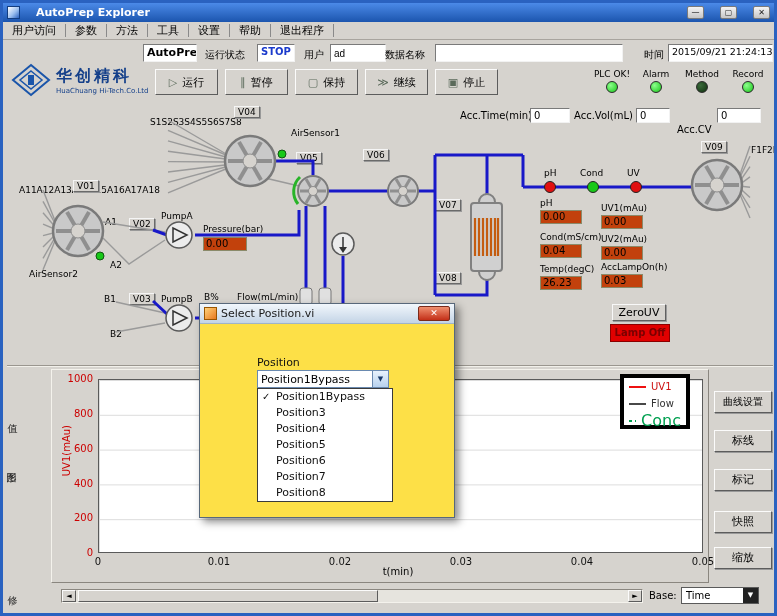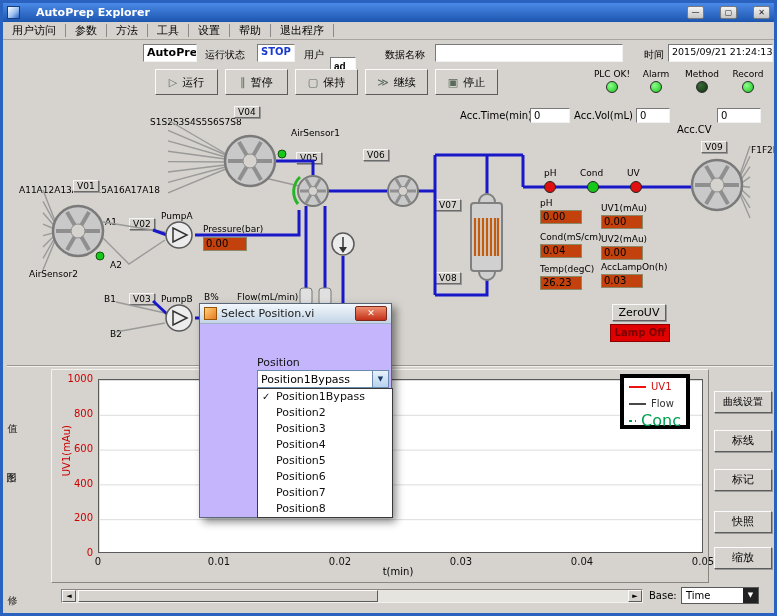--- a/index.html
+++ b/index.html
@@ -22,21 +22,21 @@
 .led{width:12px;height:12px;border-radius:50%;border:1px solid #2a2a2a;margin:2px auto 0}
 .led.on{background:radial-gradient(circle at 35% 35%,#8dff8d,#17c517)}
 .led.off{background:radial-gradient(circle at 35% 35%,#3a6a3a,#10300f)}
 .runbtn{position:absolute;top:66px;width:63px;height:26px;background:#d6d3ce;border:1px solid;border-color:#fbfbfb #5c5c5c #5c5c5c #fbfbfb;display:flex;align-items:center;justify-content:center;gap:5px;font-size:11px;cursor:pointer}
 .runbtn .ic{color:#5a6a5a;font-size:11px}
 .tick-y{position:absolute;width:34px;text-align:right;font-size:10px;color:#cc0000}
 .tick-x{position:absolute;width:44px;text-align:center;font-size:10px;color:#111}
 .legend-row{display:flex;align-items:center;gap:5px;height:17px;padding:0 5px}
 .sw{width:17px;height:2px}
 .chartbtn{position:absolute;left:711px;width:58px;height:22px;background:#d6d3ce;border:1px solid;border-color:#fbfbfb #5c5c5c #5c5c5c #fbfbfb;font-size:11px;text-align:center;line-height:20px;cursor:pointer;box-shadow:1px 1px 0 #999}
-.dlg{position:absolute;left:196px;top:300px;width:193px;height:215px;background:#c4b5fd;border:1px solid #58687a;box-shadow:4px 4px 8px rgba(0,0,0,.45);z-index:50}
+.dlg{position:absolute;left:196px;top:300px;width:256px;height:215px;background:#fde047;border:1px solid #58687a;box-shadow:4px 4px 8px rgba(0,0,0,.45);z-index:50}
 .dlg-title{height:20px;background:linear-gradient(#f2f7fc,#c3d4e6);border-bottom:1px solid #9fb4c8;display:flex;align-items:center;padding:0 4px;gap:4px}
 .dlg-title .t{font-size:11px;color:#1a1a1a;flex:1}
 .dlg-close{width:32px;height:15px;background:linear-gradient(#f09070,#c32f18);border:1px solid #7a2a1a;border-radius:2px;color:#fff;font-size:9px;line-height:13px;text-align:center;cursor:pointer}
 .dd-list{position:absolute;left:57px;top:84px;width:136px;background:#fff;border:1px solid #3a3a3a;z-index:2}
 .dd-item{height:16px;line-height:16px;font-size:11px;padding-left:18px;position:relative;cursor:pointer;color:#111;white-space:nowrap}
 .dd-item .chk{position:absolute;left:4px;top:0;font-size:10px}
 .vtext{position:absolute;writing-mode:vertical-rl;font-size:10px;color:#222}
 </style>
 </head>
 <body>
@@ -58,26 +58,39 @@
     <span>工具</span>
     <span>设置</span>
     <span>帮助</span>
     <span>退出程序</span>
   </div>
 
   <div class="inset abs" style="left:140px;top:41px;width:54px;height:18px;font-weight:bold;text-align:center;font-size:11px">AutoPrep</div>
   <div class="lbl10" style="left:202px;top:45px">运行状态</div>
   <div class="inset abs" style="left:254px;top:41px;width:38px;height:18px;color:#1a3acc;font-weight:bold;text-align:center">STOP</div>
   <div class="lbl10" style="left:301px;top:45px">用户</div>
-  <input class="inset abs" style="left: 327px; top: 54px; width: 26px; height: 18px; font-weight: bold;" value="ad">
+  <input class="inset abs" style="left: 327px; top: 41px; width: 56px; height: 18px;" value="ad">
   <div class="lbl10" style="left:382px;top:45px">数据名称</div>
   <input class="inset abs" style="left: 432px; top: 41px; width: 188px; height: 18px;" value="">
   <div class="lbl10" style="left:641px;top:45px">时间</div>
   <div class="inset abs" style="left:665px;top:41px;width:105px;height:18px;font-size:9.5px">2015/09/21 21:24:13</div>
 
+  <div class="abs" style="left:8px;top:60px;display:flex;align-items:center;gap:5px">
+    <svg width="40" height="34" viewBox="0 0 40 34">
+      <g stroke="#1a55aa" fill="none" stroke-width="2">
+        <path d="M20 2 L38 17 L20 32 L2 17 Z"></path>
+        <path d="M20 8 L31 17 L20 26 L9 17 Z" stroke-width="1.5"></path>
+      </g>
+      <rect x="17" y="12" width="6" height="10" fill="#1a55aa"></rect>
+    </svg>
+    <div>
+      <div style="font-size:16px;font-weight:bold;color:#15408a;letter-spacing:3px">华创精科</div>
+      <div style="font-size:7px;color:#15408a">HuaChuang Hi-Tech.Co.Ltd</div>
+    </div>
+  </div>
 
   <div class="runbtn" style="left:152px">
     <span class="ic">▷</span>
     <span>运行</span>
   </div>
   <div class="runbtn" style="left:222px">
     <span class="ic">∥</span>
     <span>暂停</span>
   </div>
   <div class="runbtn" style="left:292px">
@@ -401,21 +414,20 @@
     <div class="abs" style="left:57px;top:52px;font-size:11px;color:#111">Position</div>
     <div class="abs" style="left:57px;top:66px;width:132px;height:18px;background:#fff;border:1px solid #6a8ab0;display:flex;align-items:center">
       <span style="flex:1;font-size:11px;padding-left:3px;white-space:nowrap;overflow:hidden">Position1Bypass</span>
       <span style="width:16px;height:16px;background:linear-gradient(#e8f2fc,#b8d2ee);border-left:1px solid #6a8ab0;color:#1a3a6a;font-size:7px;text-align:center;line-height:16px">▼</span>
     </div>
     <div class="dd-list">
       <div class="dd-item">
         <span class="chk">✓</span>
         <span>Position1Bypass</span>
       </div>
-      <div class="dd-item"><span>Position2</span></div>
       <div class="dd-item"><span>Position3</span></div>
       <div class="dd-item"><span>Position4</span></div>
       <div class="dd-item"><span>Position5</span></div>
       <div class="dd-item"><span>Position6</span></div>
       <div class="dd-item"><span>Position7</span></div>
       <div class="dd-item"><span>Position8</span></div>
     </div>
   </div>
 
 </div>

